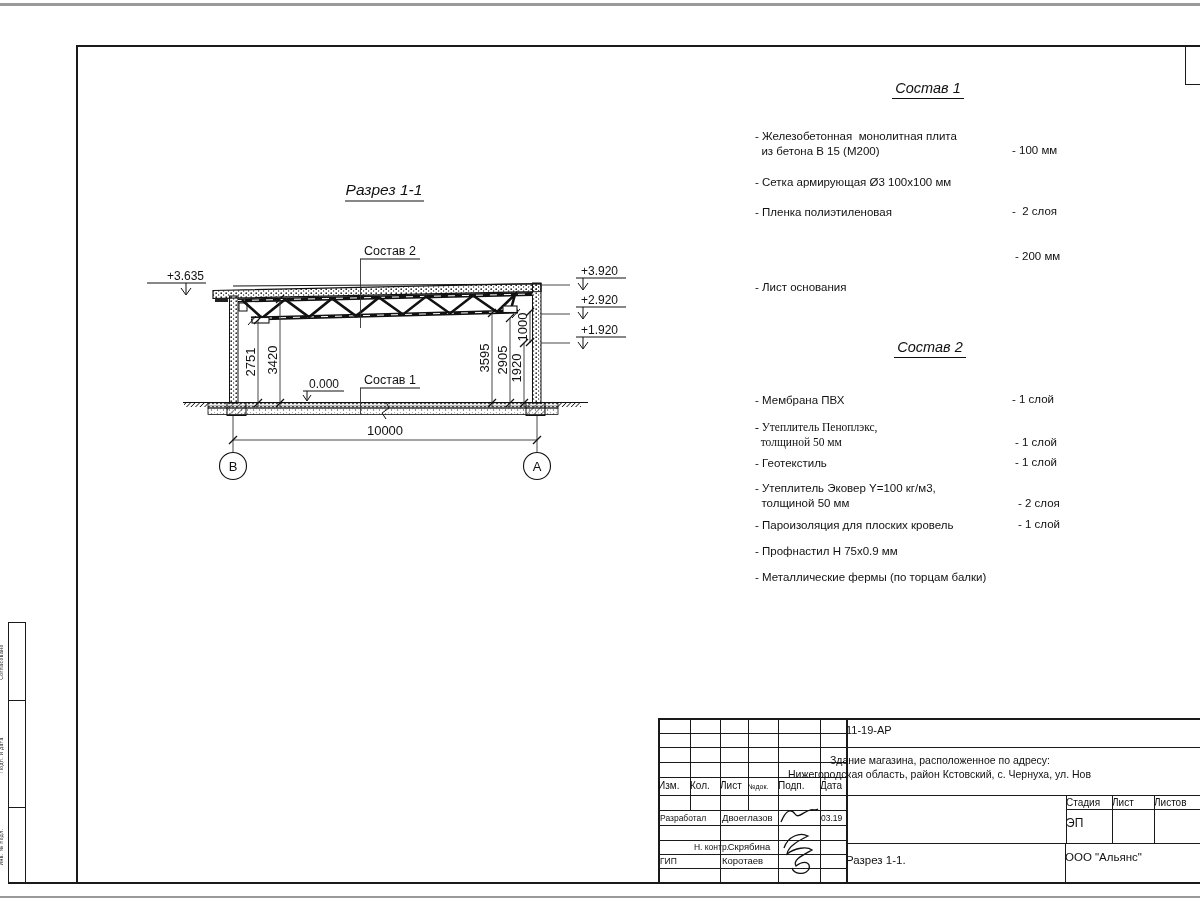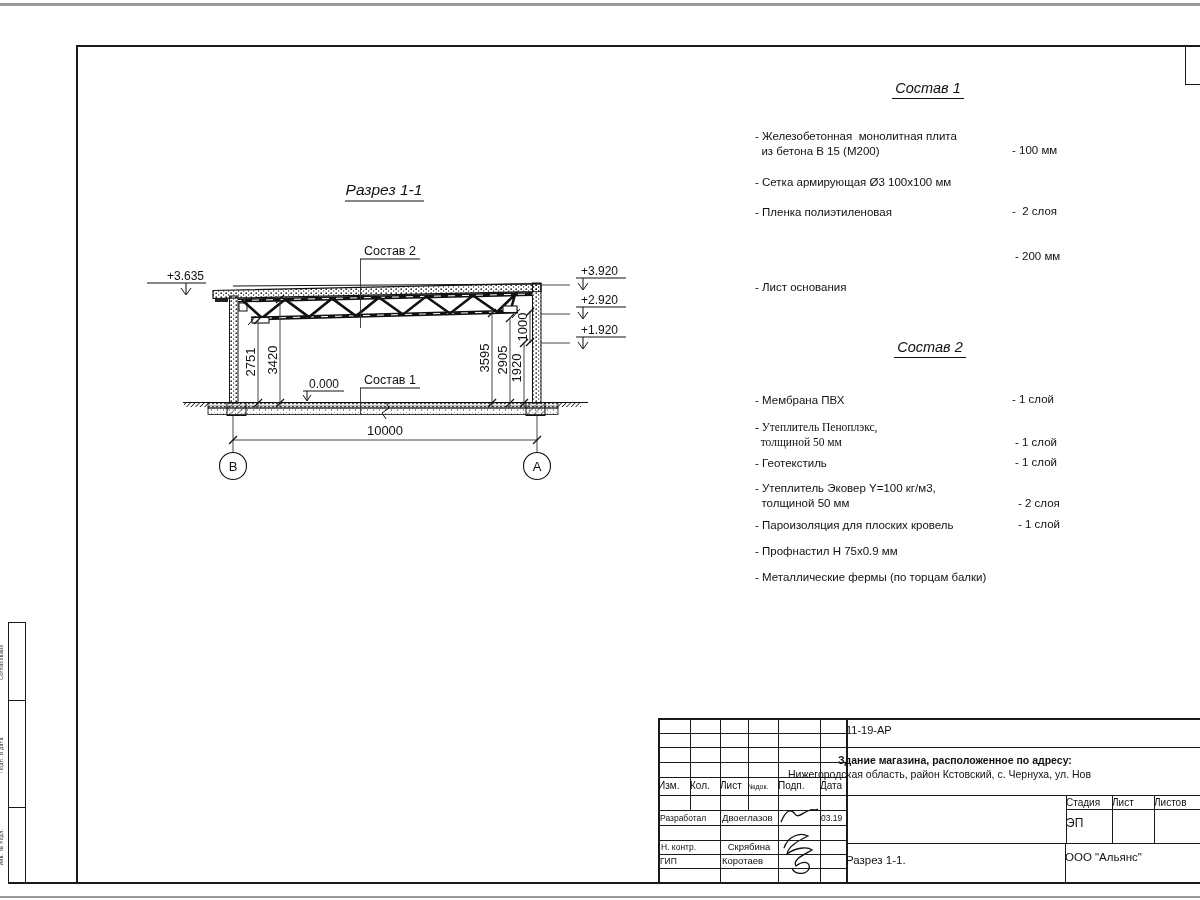--- a/index.html
+++ b/index.html
@@ -247,32 +247,32 @@
     <div class="tb-txt" style="left:0;top:62px;width:32px;font-size:10px;">Изм.</div>
     <div class="tb-txt" style="left:32px;top:62px;width:30px;font-size:10px;">Кол.</div>
     <div class="tb-txt" style="left:62px;top:62px;width:28px;font-size:10px;">Лист</div>
     <div class="tb-txt" style="left:90px;top:65px;width:30px;font-size:7px;">№док.</div>
     <div class="tb-txt" style="left:120px;top:62px;width:42px;font-size:10px;">Подп.</div>
     <div class="tb-txt" style="left:162px;top:62px;width:26px;font-size:10px;">Дата</div>
 
     <div class="tb-txt" style="left:2px;top:95px;width:58px;font-size:8.5px;text-align:left;">Разработал</div>
     <div class="tb-txt" style="left:64px;top:94px;width:54px;font-size:9.5px;text-align:left;">Двоеглазов</div>
     <div class="tb-txt" style="left:163px;top:95px;width:24px;font-size:8.5px;">03.19</div>
-    <div class="tb-txt" style="left:3px;top:124px;width:58px;font-size:8.5px;text-align:left;">Н. контр.</div>
+    <div class="tb-txt" style="left:13px;top:124px;width:58px;font-size:8.5px;text-align:right;">Н. контр.</div>
     <div class="tb-txt" style="left:64px;top:123px;width:54px;font-size:9.5px;text-align:center;">Скрябина</div>
     <div class="tb-txt" style="left:2px;top:138px;width:58px;font-size:8.5px;text-align:left;">ГИП</div>
     <div class="tb-txt" style="left:64px;top:137px;width:54px;font-size:9.5px;text-align:left;">Коротаев</div>
 
     <svg style="position:absolute;left:118px;top:82px;" width="46" height="80" viewBox="0 0 46 80">
       <path d="M5,22 C10,10 15,8 19,14 C22,19 27,12 34,10 C37,9 40,11 42,9" fill="none" stroke="#111" stroke-width="1.3"></path>
       <path d="M8,48 C12,36 24,32 32,36 C24,40 12,46 11,54 C19,48 31,46 36,50 C27,55 16,60 20,66 C28,60 35,62 33,69 C29,76 18,74 16,68" fill="none" stroke="#111" stroke-width="1.3"></path>
     </svg>
 
     <div class="tb-txt" style="left:188px;top:6px;width:344px;font-size:11px;">11-19-АР</div>
-    <div class="tb-txt" style="left:180px;top:36px;width:344px;font-size:10.5px;font-weight:bold;">Здание магазина, расположенное по адресу:</div>
+    <div class="tb-txt" style="left:172px;top:36px;width:344px;font-size:10.5px;">Здание магазина, расположенное по адресу:</div>
     <div class="tb-txt" style="left:130px;top:50px;width:460px;font-size:10.5px;">Нижегородская область, район Кстовский, с. Чернуха, ул. Нов</div>
     <div class="tb-txt" style="left:408px;top:79px;width:46px;font-size:10px;">Стадия</div>
     <div class="tb-txt" style="left:454px;top:79px;width:42px;font-size:10px;">Лист</div>
     <div class="tb-txt" style="left:496px;top:79px;width:64px;font-size:10px;">Листов</div>
     <div class="tb-txt" style="left:408px;top:98px;width:46px;font-size:12px;">ЭП</div>
     <div class="tb-txt" style="left:188px;top:136px;width:219px;font-size:11.5px;">Разрез 1-1.</div>
     <div class="tb-txt" style="left:407px;top:133px;width:154px;font-size:11.5px;">ООО "Альянс"</div>
   </div>
 
 </div>

